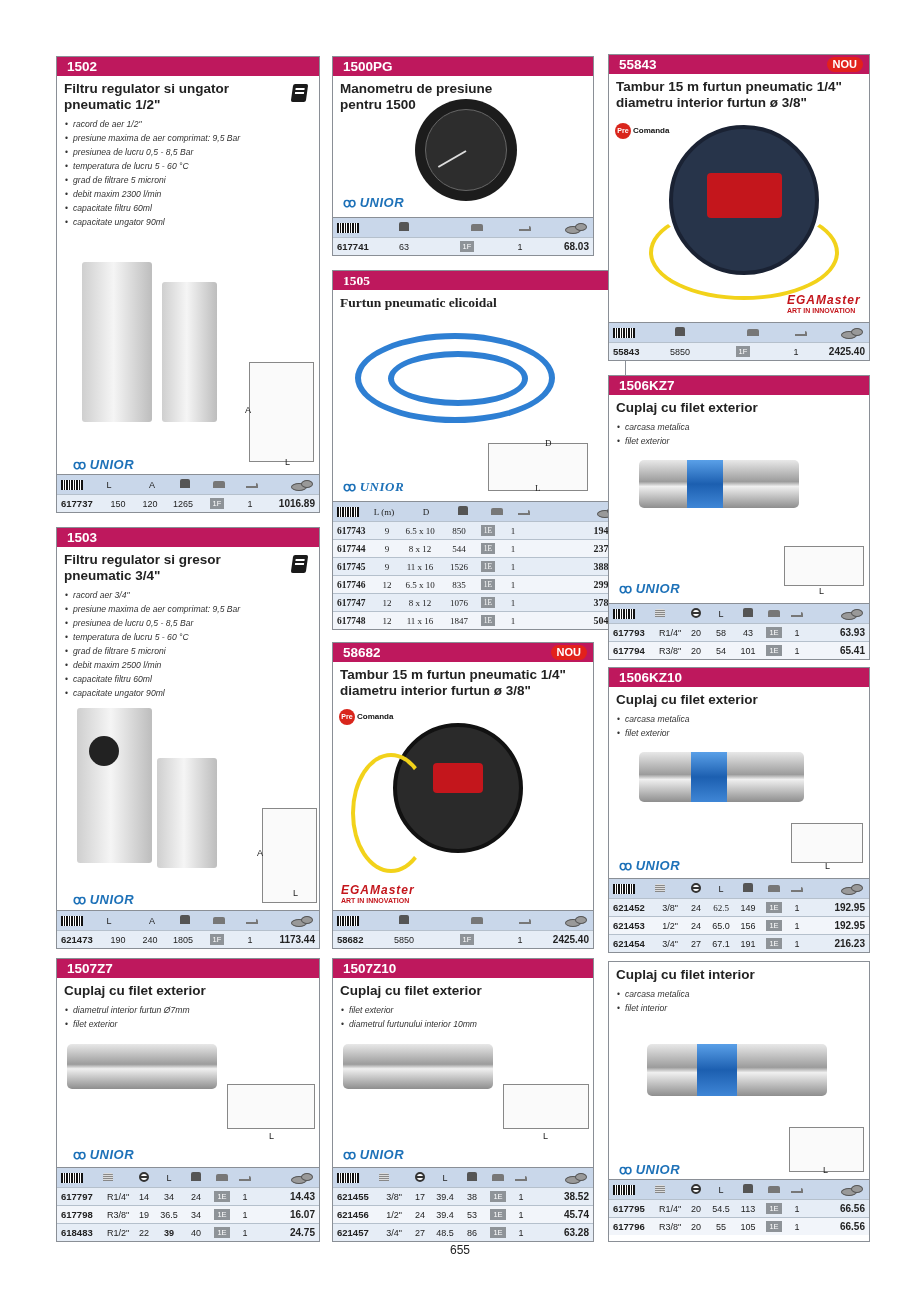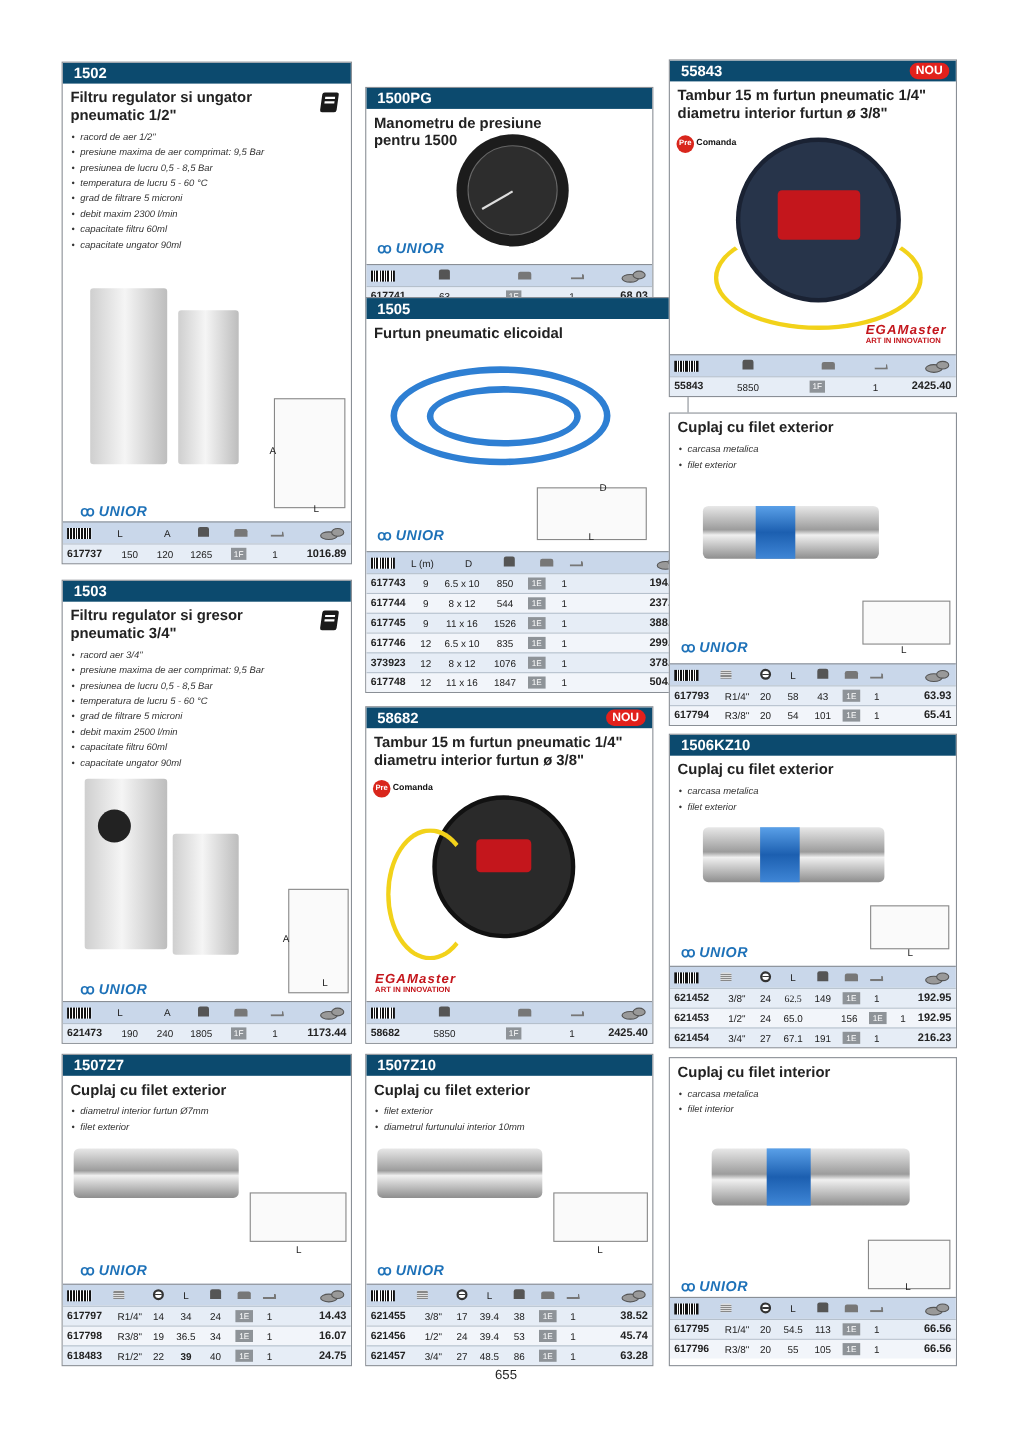--- a/index.html
+++ b/index.html
@@ -1,19 +1,19 @@
 <!DOCTYPE html>
 <html><head>
 <meta charset="utf-8">
 <style>
   * { box-sizing: border-box; margin: 0; padding: 0; }
   html, body { width: 920px; height: 1301px; background: #ffffff; font-family: "Liberation Sans", sans-serif; color: #222; overflow: hidden; }
   .page { position: relative; width: 920px; height: 1301px; }
   .card { position: absolute; border: 1px solid #8a8f96; background: #fff; overflow: hidden; }
-  .card-head { height: 19px; background: #0c4a6e; color: #fff; font-weight: bold; font-size: 13.5px; line-height: 19px; padding-left: 10px; position: relative; }
+  .card-head { height: 19px; background: #be185d; color: #fff; font-weight: bold; font-size: 13.5px; line-height: 19px; padding-left: 10px; position: relative; }
   .nou { position: absolute; right: 6px; top: 2px; height: 15px; line-height: 15px; padding: 0 6px; background: #e2211c; color: #fff; border-radius: 8px; font-size: 11px; font-weight: bold; }
   .title { font-weight: bold; font-size: 13.5px; line-height: 16px; padding: 5px 8px 0 7px; color: #222; }
   .bullets { list-style: none; padding: 4px 8px 0 8px; }
   .bullets li { font-style: italic; font-size: 8.6px; line-height: 14px; color: #333; }
   .bullets li::before { content: "•"; font-style: normal; margin-right: 5px; }
   .book-icon { position: absolute; right: 12px; top: 27px; width: 15px; height: 18px; background: #1a1a1a; border-radius: 2px; transform: skewX(-8deg); }
   .book-icon::after { content: ""; position: absolute; left: 3px; right: 3px; top: 4px; height: 2px; background: #fff; box-shadow: 0 4px 0 #fff; }
   .unior { position: absolute; font-weight: bold; font-style: italic; color: #1d71b8; font-size: 13px; letter-spacing: 0.5px; }
   .unior span.g { font-style: normal; margin-right: 3px; }
   .tbl { position: absolute; left: 0; right: 0; bottom: 0; font-size: 9px; }
@@ -192,21 +192,21 @@
         <span class="c" style="width:22px;">22</span>
         <span class="c" style="width:28px;font-weight:bold;">39</span>
         <span class="c" style="width:26px;">40</span>
         <span class="c" style="width:26px;"><span class="pk">1E</span></span>
         <span class="c" style="width:20px;">1</span>
         <span class="price">24.75</span>
       </div>
     </div>
   </div>
 
-  <div class="card" style="left:332px;top:56px;width:262px;height:200px;margin-top:23px;">
+  <div class="card" style="left:332px;top:56px;width:262px;height:200px;">
     <div class="card-head">1500PG</div>
     <div class="title" style="width:210px;">Manometru de presiune pentru 1500</div>
     <div class="prod gauge" style="left:82px;top:42px;width:102px;height:102px;">
       <div class="gauge-face">
           <div class="needle"></div>
         </div>
     </div>
     <div class="unior" style="left:10px;top:136px;"><span class="g">ꝏ</span><span>UNIOR</span></div>
     <div class="tbl">
       <div class="hdr">
@@ -219,21 +219,21 @@
       <div class="row">
         <span class="code" style="width:56px;">617741</span>
         <span class="c" style="width:30px;">63</span>
         <span class="c" style="width:96px;"><span class="pk">1F</span></span>
         <span class="c" style="width:10px;">1</span>
         <span class="price">68.03</span>
       </div>
     </div>
   </div>
 
-  <div class="card" style="left:332px;top:270px;width:294px;height:360px;">
+  <div class="card" style="left:332px;top:270px;width:294px;height:360px;font-family:Liberation Serif, serif;">
     <div class="card-head">1505</div>
     <div class="title">Furtun pneumatic elicoidal</div>
     <div class="prod hose" style="left:22px;top:62px;width:200px;height:90px;"></div>
     <div class="prod hose" style="left:55px;top:80px;width:140px;height:55px;"></div>
     <div class="diagram" style="left:155px;top:172px;width:100px;height:48px;"></div>
     <span class="dlabel" style="left:212px;top:167px;">D</span>
     <span class="dlabel" style="left:202px;top:212px;">L</span>
     <div class="unior" style="left:10px;top:206px;"><span class="g">ꝏ</span><span>UNIOR</span></div>
     <div class="tbl">
       <div class="hdr">
@@ -275,21 +275,21 @@
       <div class="row">
         <span class="code" style="width:46px;">617746</span>
         <span class="c" style="width:16px;">12</span>
         <span class="c" style="width:50px;">6.5 x 10</span>
         <span class="c" style="width:28px;">835</span>
         <span class="c" style="width:30px;"><span class="pk">1E</span></span>
         <span class="c" style="width:20px;">1</span>
         <span class="price">299.34</span>
       </div>
       <div class="row">
-        <span class="code" style="width:46px;">373923</span>
+        <span class="code" style="width:46px;">617747</span>
         <span class="c" style="width:16px;">12</span>
         <span class="c" style="width:50px;">8 x 12</span>
         <span class="c" style="width:28px;">1076</span>
         <span class="c" style="width:30px;"><span class="pk">1E</span></span>
         <span class="c" style="width:20px;">1</span>
         <span class="price">378.69</span>
       </div>
       <div class="row">
         <span class="code" style="width:46px;">617748</span>
         <span class="c" style="width:16px;">12</span>
@@ -403,20 +403,21 @@
         <span class="code" style="width:56px;">55843</span>
         <span class="c" style="width:30px;">5850</span>
         <span class="c" style="width:96px;"><span class="pk">1F</span></span>
         <span class="c" style="width:10px;">1</span>
         <span class="price">2425.40</span>
       </div>
     </div>
   </div>
 
   <div class="card" style="left:608px;top:375px;width:262px;height:285px;">
+    <div class="card-head">1506KZ7</div>
     <div class="title">Cuplaj cu filet exterior</div>
     <ul class="bullets">
       <li>carcasa metalica</li>
       <li>filet exterior</li>
     </ul>
     <div class="prod coupler" style="left:30px;top:84px;width:160px;height:48px;">
         <div class="coupler-blue" style="left:48px;top:0;width:36px;height:48px;"></div>
       </div>
     <div class="diagram" style="left:175px;top:170px;width:80px;height:40px;"></div>
     <span class="dlabel" style="left:210px;top:210px;">L</span>
@@ -487,21 +488,21 @@
         <span class="c" style="width:26px;">149</span>
         <span class="c" style="width:26px;"><span class="pk">1E</span></span>
         <span class="c" style="width:20px;">1</span>
         <span class="price">192.95</span>
       </div>
       <div class="row">
         <span class="code" style="width:46px;">621453</span>
         <span class="c" style="width:30px;">1/2"</span>
         <span class="c" style="width:22px;">24</span>
         <span class="c" style="width:28px;">65.0</span>
-        <span class="c" style="width:26px;margin-left:24px;">156</span>
+        <span class="c" style="width:26px;">156</span>
         <span class="c" style="width:26px;"><span class="pk">1E</span></span>
         <span class="c" style="width:20px;">1</span>
         <span class="price">192.95</span>
       </div>
       <div class="row">
         <span class="code" style="width:46px;">621454</span>
         <span class="c" style="width:30px;">3/4"</span>
         <span class="c" style="width:22px;">27</span>
         <span class="c" style="width:28px;">67.1</span>
         <span class="c" style="width:26px;">191</span>

